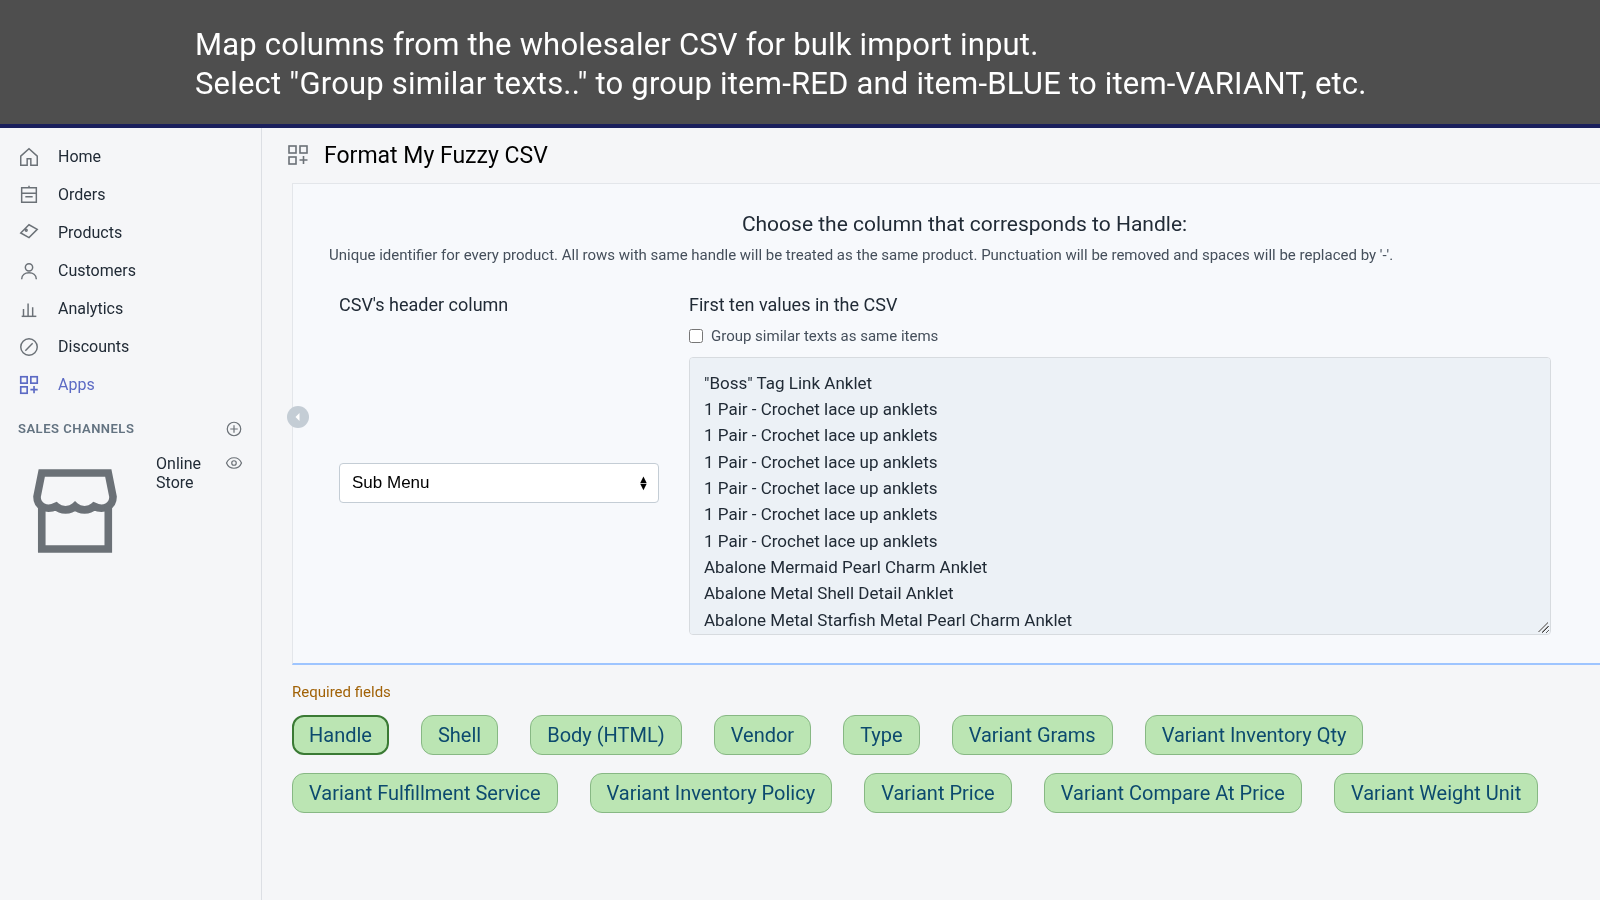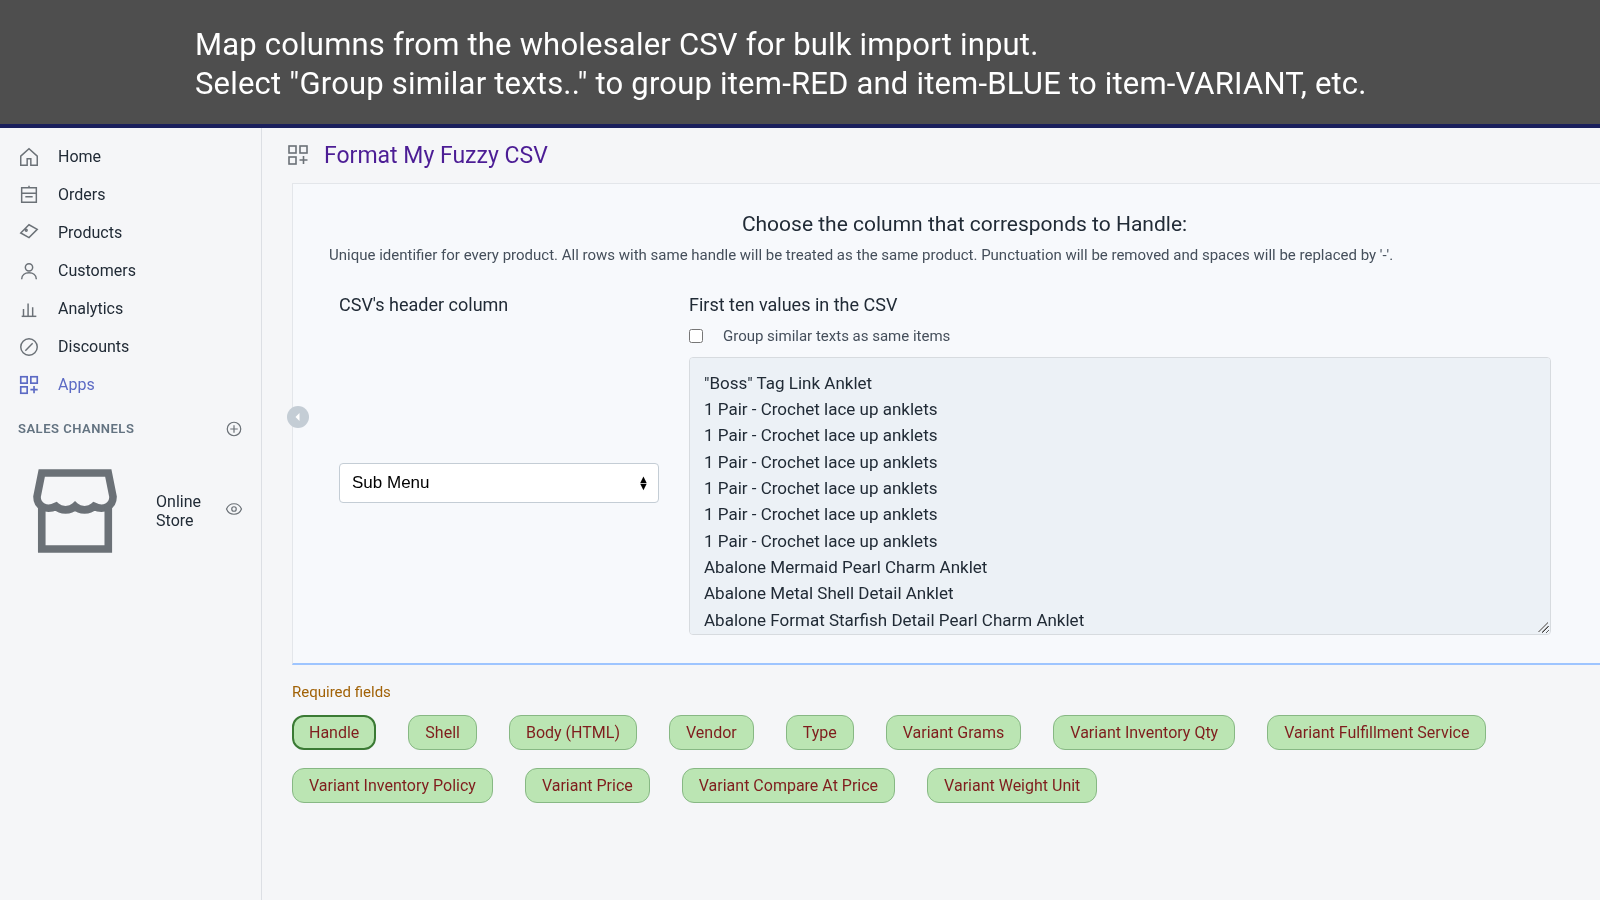--- a/index.html
+++ b/index.html
@@ -7,48 +7,48 @@
 .banner { background: #4e4e4e; color: #fff; padding: 26px 0 20px 195px; font-size: 31px; font-weight: 400; line-height: 1.25; }
 .banner p { letter-spacing: 0.2px; }
 .app-wrapper { background: #f5f6f8; border-top: 4px solid #1a1f5c; display: flex; height: 860px; }
 .sidebar { width: 262px; background: #f5f6f8; border-right: 1px solid #dcdfe4; padding-top: 10px; display: flex; flex-direction: column; }
 .nav-item { display: flex; align-items: center; padding: 8px 18px; font-size: 16px; color: #212b36; cursor: pointer; gap: 18px; }
 .nav-item.active { color: #5c6ac4; }
 .nav-item svg { width: 22px; height: 22px; flex-shrink: 0; }
 .nav-item.active svg { stroke: #5c6ac4; fill: #5c6ac4; }
 .section-label { display: flex; justify-content: space-between; align-items: center; padding: 16px 18px 8px 18px; font-size: 13px; font-weight: 600; color: #637381; letter-spacing: 0.5px; }
 .section-label svg { width: 18px; height: 18px; }
-.channel-item { display: flex; align-items: center; padding: 8px 18px; font-size: 16px; color: #212b36; gap: 24px; }
+.channel-item { display: flex; padding: 8px 18px; font-size: 16px; color: #212b36; gap: 24px; }
 .channel-item .eye { margin-left: auto; color: #919eab; }
 .footer-nav { margin-top: auto; }
 .main { flex: 1; display: flex; flex-direction: column; overflow: hidden; }
 .page-header { display: flex; align-items: center; padding: 14px 24px; gap: 14px; }
 .page-header svg { width: 24px; height: 24px; }
-.page-title { font-size: 23px; font-weight: 400; color: #4c1d95; }
+.page-title { font-size: 23px; font-weight: 400; color: #000000; }
 .content-panel { margin: 0 0 0 30px; background: #f7f9fc; border-top: 1px solid #e3e6ea; border-left: 1px solid #e3e6ea; border-bottom: 2px solid #9ec5ff; padding: 28px 0 28px 36px; position: relative; }
 .instruction-title { font-size: 21px; color: #212b36; margin-bottom: 10px; text-align: center; }
 .instruction-sub { font-size: 15px; color: #454f5b; margin-bottom: 30px; }
 .columns { display: flex; gap: 30px; align-items: flex-start; margin-left: -42px; }
 .back-circle { width: 22px; height: 22px; background: #c4cdd5; border-radius: 50%; display: flex; align-items: center; justify-content: center; cursor: pointer; margin-top: 112px; flex-shrink: 0; }
 .back-circle svg { width: 12px; height: 12px; }
 .col-left { flex: 0 0 320px; }
 .col-right { flex: 1; padding-right: 16px; }
 .col-title { font-size: 18px; color: #212b36; margin-bottom: 18px; }
 .select-wrap { margin-top: 148px; position: relative; }
 .select-wrap select { width: 100%; height: 40px; padding: 0 12px; font-size: 17px; border: 1px solid #c4cdd5; border-radius: 4px; background: #fff; appearance: none; -webkit-appearance: none; }
 .select-arrows { position: absolute; right: 10px; top: 50%; transform: translateY(-50%); pointer-events: none; font-size: 11px; line-height: 7px; color: #000; }
-.checkbox-row { display: flex; align-items: center; gap: 20px; margin-bottom: 12px; margin-top: -6px; }
+.checkbox-row { display: flex; align-items: center; gap: 8px; margin-bottom: 12px; margin-top: -6px; }
 .checkbox-row input { width: 14px; height: 14px; }
 .checkbox-row label { font-size: 15px; color: #454f5b; }
 .values-box { background: #ecf1f6; border: 1px solid #d7dbdf; border-radius: 4px; padding: 12px 14px; font-size: 17px; line-height: 1.55; color: #212b36; resize: both; overflow: auto; height: 278px; width: 862px; position: relative; }
 .values-box::after { content: ''; position: absolute; right: 2px; bottom: 2px; width: 10px; height: 10px; background: linear-gradient(135deg, transparent 50%, #999 50%, #999 60%, transparent 60%, transparent 70%, #999 70%, #999 80%, transparent 80%); }
 .required-section { padding: 18px 0 0 30px; }
 .req-label { font-size: 15px; color: #a16207; margin-bottom: 14px; }
 .pill-row { display: flex; flex-wrap: wrap; gap: 18px 32px; margin-bottom: 18px; }
-.pill { background: #bbe5b3; border: 1px solid #87b884; border-radius: 12px; padding: 7px 16px; font-size: 16px; color: #7f1d1d; cursor: pointer; white-space: nowrap; }
+.pill { background: #bbe5b3; border: 1px solid #87b884; border-radius: 12px; padding: 7px 16px; font-size: 20px; color: #0c4a6e; cursor: pointer; white-space: nowrap; }
 .pill.active { border: 2px solid #3a7a34; padding: 6px 15px; }
 .icon-stroke { stroke: #6b7177; stroke-width: 1.6; fill: none; }
 </style>
 </head>
 <body>
 
 <div class="banner">
   <p>Map columns from the wholesaler CSV for bulk import input.</p>
   <p>Select "Group similar texts.." to group item-RED and item-BLUE to item-VARIANT, etc.</p>
 </div>
@@ -178,21 +178,21 @@
           <div class="values-box" id="values-box">
               <div>"Boss" Tag Link Anklet</div>
               <div>1 Pair - Crochet lace up anklets</div>
               <div>1 Pair - Crochet lace up anklets</div>
               <div>1 Pair - Crochet lace up anklets</div>
               <div>1 Pair - Crochet lace up anklets</div>
               <div>1 Pair - Crochet lace up anklets</div>
               <div>1 Pair - Crochet lace up anklets</div>
               <div>Abalone Mermaid Pearl Charm Anklet</div>
               <div>Abalone Metal Shell Detail Anklet</div>
-              <div>Abalone Format Starfish Detail Pearl Charm Anklet</div>
+              <div>Abalone Metal Starfish Metal Pearl Charm Anklet</div>
             </div>
         </div>
       </div>
     </div>
 
     <div class="required-section">
       <div class="req-label">Required fields</div>
       <div class="pill-row" id="pill-row">
           <span class="pill active">Handle</span>
           <span class="pill">Shell</span>

